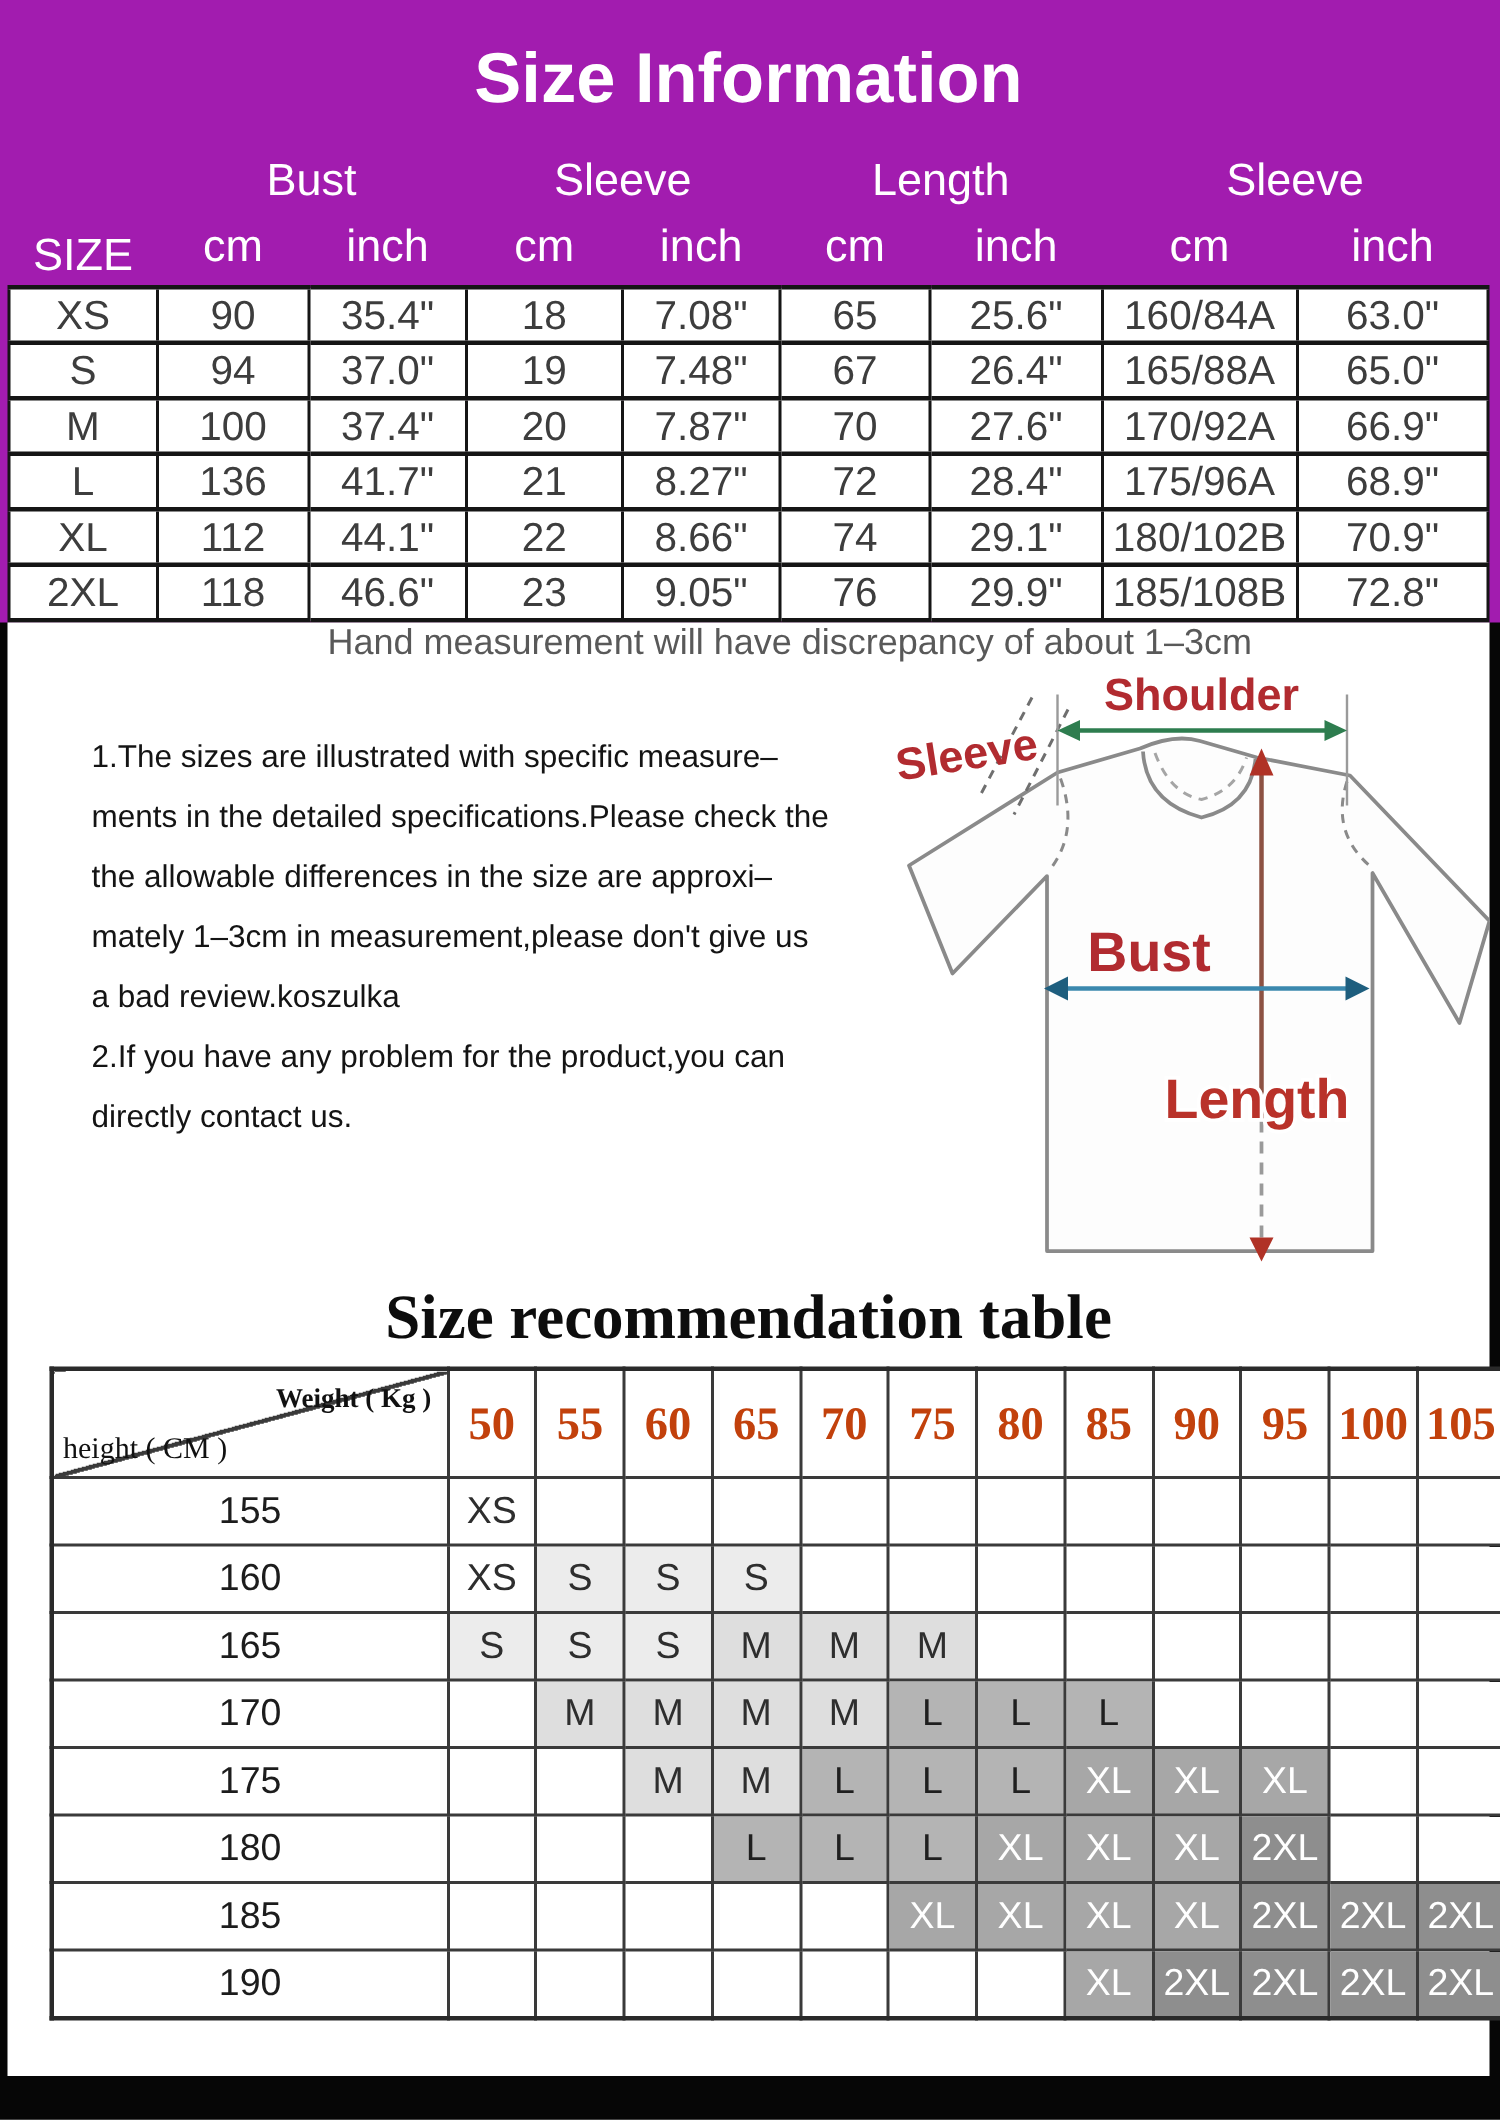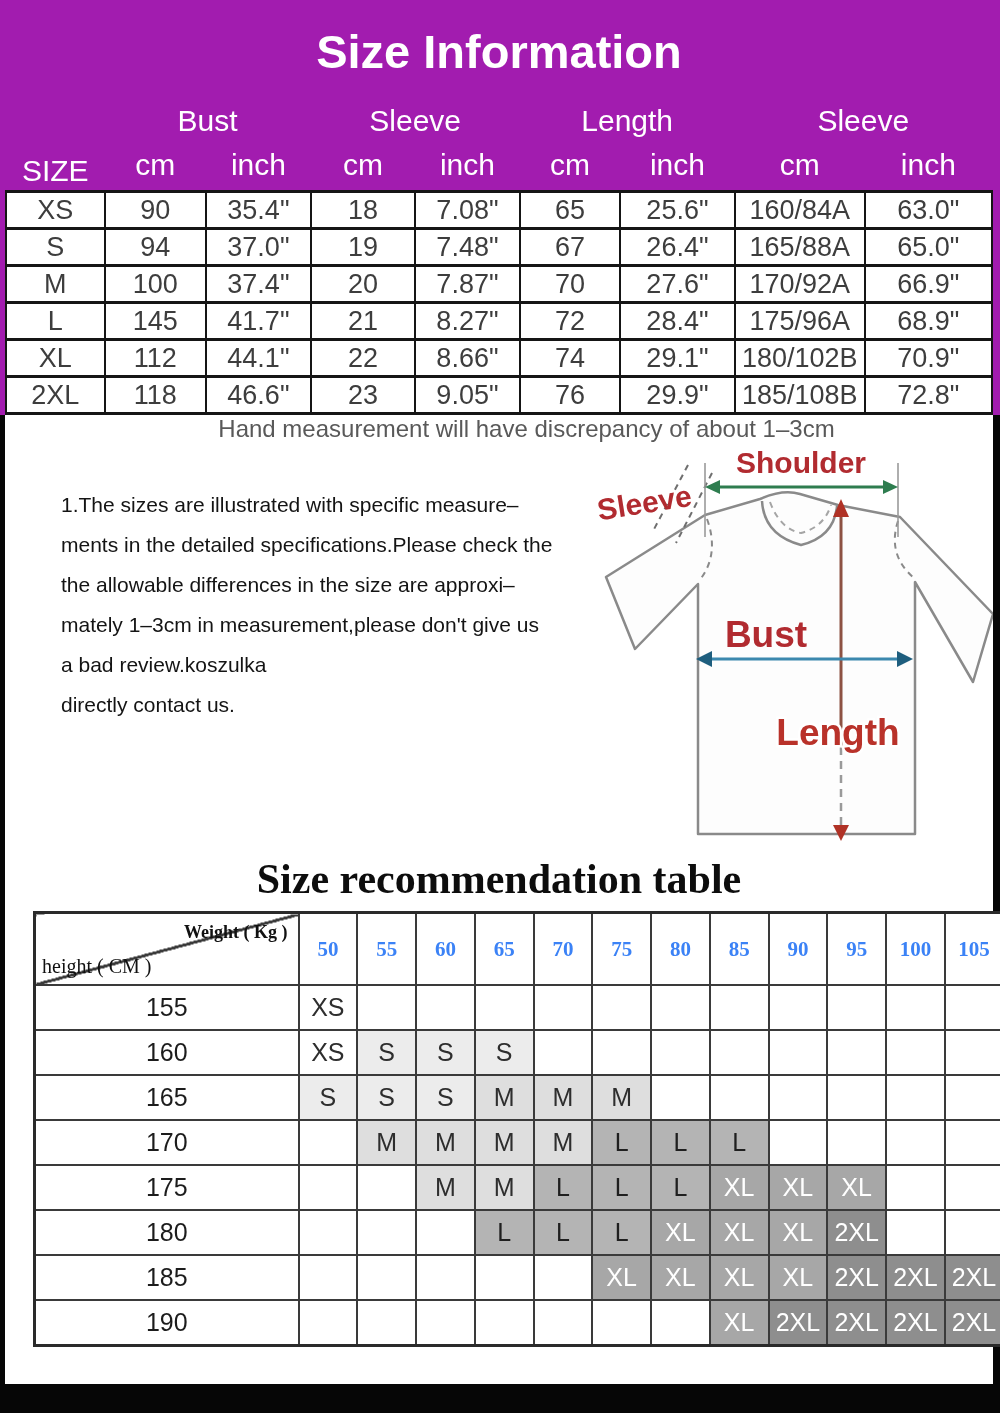--- a/index.html
+++ b/index.html
@@ -20,21 +20,21 @@
     text-align:center;font-size:27px;color:#3d3d3d;padding:0;white-space:nowrap;}
   .white{background:#fff;margin:0 7px 0 5px;height:969px;position:relative;}
   .hand-note{text-align:center;font-size:24px;color:#595959;padding-left:55px;}
   .middle{position:relative;height:402px;margin-top:4px;}
   .notes{position:absolute;left:56px;top:10px;font-size:21px;line-height:40px;color:#141414;margin-top:28px;}
   .diagram{position:absolute;right:0;top:0;}
   .rec-heading{margin:6px 0 0 0;text-align:center;font-family:Liberation Serif, serif;font-size:42px;font-weight:700;color:#0d0d0d;}
   table.rec{margin:8px 0 0 28px;border-collapse:collapse;width:972px;table-layout:fixed;border:3px solid #2a2a2a;}
   .rec td,.rec th{border:2px solid #3a3a3a;padding:0;text-align:center;overflow:hidden;}
   .rec col.hc{width:264px;}
-  .rec tr.whdr th{height:70px;font-family:"Liberation Serif",serif;font-size:21px;font-weight:700;color:#3b82f6;background:#fff;}
+  .rec tr.whdr th{height:70px;font-family:"Liberation Serif",serif;font-size:31px;font-weight:700;color:#c2410c;background:#fff;}
   .rec td.corner{position:relative;background:#fff;
     background-image:linear-gradient(to bottom right,transparent 48.9%,#3a3a3a 48.9%,#3a3a3a 51.1%,transparent 51.1%);}
   .rec .corner .cw{position:absolute;top:8px;right:10px;font-family:"Liberation Serif",serif;font-size:18px;font-weight:700;color:#111;}
   .rec .corner .ch{position:absolute;bottom:6px;left:6px;font-family:"Liberation Serif",serif;font-size:20px;font-weight:400;color:#111;}
   .rec tr.drow td{height:43px;font-size:25px;}
   .rec td.hval{font-size:27px;color:#1c1c1c;background:#fff;}
   .c-empty{background:#fff;}
   .c-xs{background:#fff;color:#2e2e2e;}
   .c-s{background:#ececec;color:#2e2e2e;}
   .c-m{background:#dedede;color:#2e2e2e;}
@@ -110,21 +110,21 @@
             <td>37.4"</td>
             <td>20</td>
             <td>7.87"</td>
             <td>70</td>
             <td>27.6"</td>
             <td>170/92A</td>
             <td>66.9"</td>
           </tr>
           <tr>
             <td>L</td>
-            <td>145</td>
+            <td>136</td>
             <td>41.7"</td>
             <td>21</td>
             <td>8.27"</td>
             <td>72</td>
             <td>28.4"</td>
             <td>175/96A</td>
             <td>68.9"</td>
           </tr>
           <tr>
             <td>XL</td>
@@ -156,20 +156,21 @@
 
     <div class="hand-note">Hand measurement will have discrepancy of about 1–3cm</div>
 
     <div class="middle">
       <div class="notes" id="notes">
           <div>1.The sizes are illustrated with specific measure–</div>
           <div>ments in the detailed specifications.Please check the</div>
           <div>the allowable differences in the size are approxi–</div>
           <div>mately 1–3cm in measurement,please don't give us</div>
           <div>a bad review.koszulka</div>
+          <div>2.If you have any problem for the product,you can</div>
           <div>directly contact us.</div>
         </div>
 
       <svg class="diagram" width="405" height="400" viewBox="0 0 405 400" xmlns="http://www.w3.org/2000/svg">
 
         <path d="M117,68 L172,52 Q195,42 212,47 L250,58 L312,70 L405,167 L385,235 L327,135
              L327,387 L110,387 L110,137 L47,202 L18,130 Z" fill="#fdfdfd" stroke="#8a8a8a" stroke-width="2.5" stroke-linejoin="round"></path>
 
         <path d="M174,54 Q176,88 213,98 Q246,90 249,59" fill="none" stroke="#8a8a8a" stroke-width="2.5"></path>
         <path d="M182,55 Q192,82 213,86 Q236,80 243,58" fill="none" stroke="#a5a5a5" stroke-width="2" stroke-dasharray="6,5"></path>

